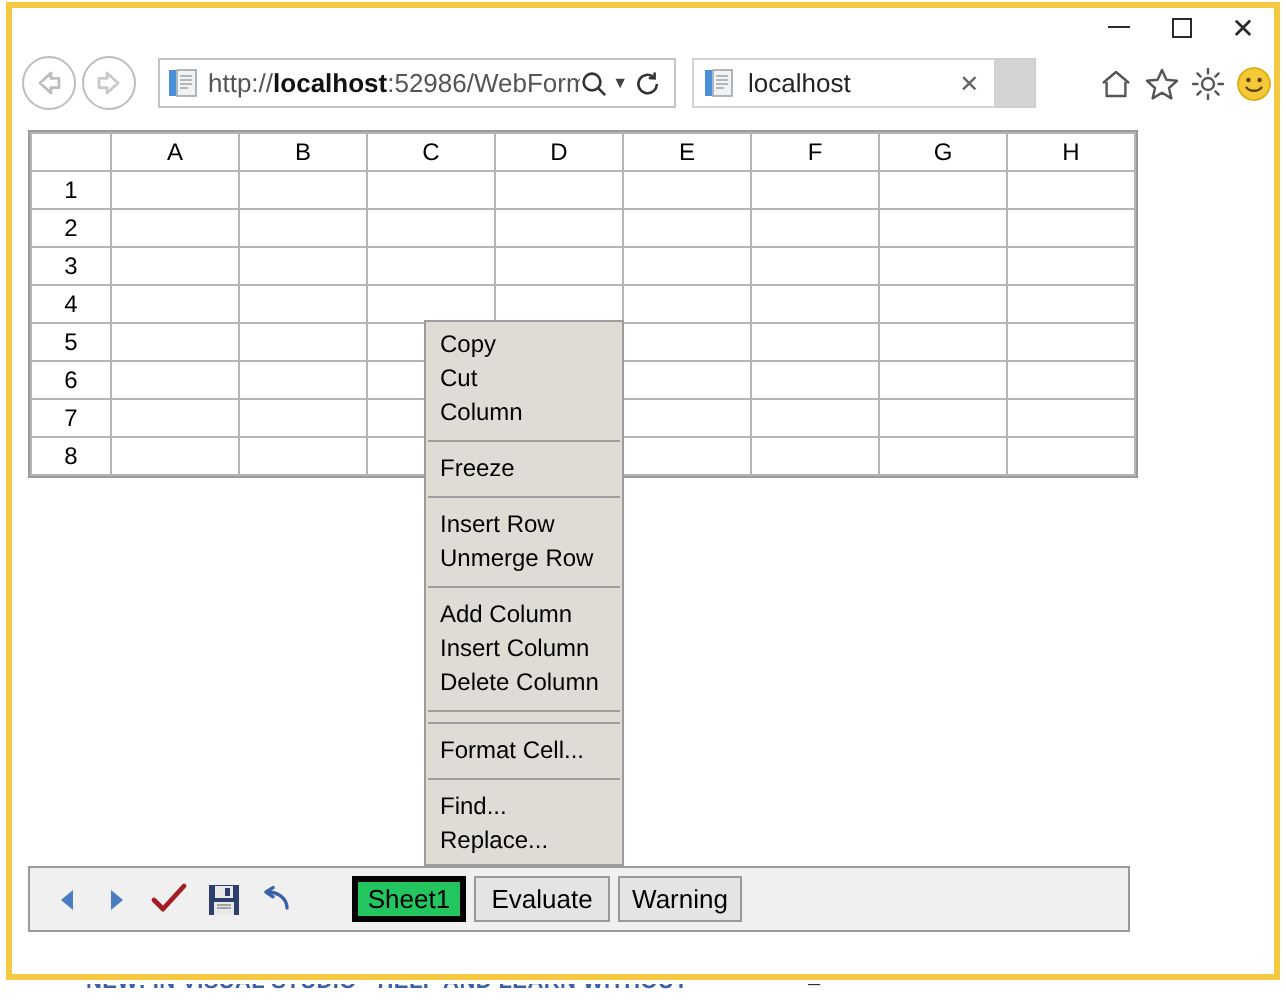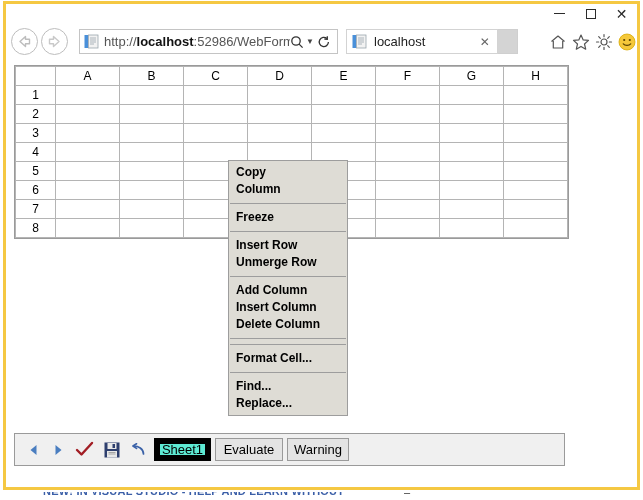--- a/index.html
+++ b/index.html
@@ -151,48 +151,47 @@
     left: 8px; top: 374px;
     width: 551px; height: 33px;
     border: 1px solid #9a9a9a;
     background: #f0f0f0;
     display: flex; align-items: center;
   }
   .tb-item { margin-left: 10px; display: flex; align-items: center; }
   #prev-sheet-icon, #next-sheet-icon { margin-left: 12px; }
   #sheet-name-input {
     width: 57px; height: 23px;
-    border: 6px solid #000000;
-    background: #5eead4;
+    border: 3px solid #000000;
+    background: #22c55e;
     font-size: 13px; color: #000;
     display:flex; align-items:center; justify-content:center;
-    margin-left: 8px;
+    margin-left: 30px;
   }
   .tb-button {
     height: 23px;
     border: 1px solid #9a9a9a;
     background: #e4e4e4;
     font-size: 13px; color: #000;
     display:flex; align-items:center; justify-content:center;
     padding: 0 8px;
     margin-left: 4px;
   }
   #evaluate-button { width: 68px; }
   #warning-button { width: 62px; }
 
   
   #context-menu {
     position: absolute;
-    left: 222px; top: 101px;
-    width: 120px;
+    left: 206px; top: 101px;
+    width: 100px;
     background: #dedcd5;
     border: 1px solid #9d9d9d;
     z-index: 50;
     padding: 3px 0;
-    font-weight: bold;
   }
   .menu-item {
     font-size: 12px;
     color: #000;
     padding: 1px 0 1px 7px;
     line-height: 15px;
     white-space: nowrap;
   }
   .menu-item.highlighted {
     background: #0a669e;
@@ -439,20 +438,21 @@
         <path d="M6.5 0.8 L3 3 L6.5 5.4" fill="none" stroke="#3b62a8" stroke-width="1.7" stroke-linecap="round" stroke-linejoin="round"></path>
       </svg>
 
       <div id="sheet-name-input">Sheet1</div>
       <div class="tb-button" id="evaluate-button">Evaluate</div>
       <div class="tb-button" id="warning-button">Warning</div>
     </div>
 
     <div id="context-menu">
       <div class="menu-item">Copy</div>
+      <div class="menu-item">Cut</div>
       <div class="menu-item">Column</div>
       <div class="menu-separator"></div>
       <div class="menu-item">Freeze</div>
       <div class="menu-separator"></div>
       <div class="menu-item">Insert Row</div>
       <div class="menu-item">Unmerge Row</div>
       <div class="menu-separator"></div>
       <div class="menu-item">Add Column</div>
       <div class="menu-item">Insert Column</div>
       <div class="menu-item">Delete Column</div>

